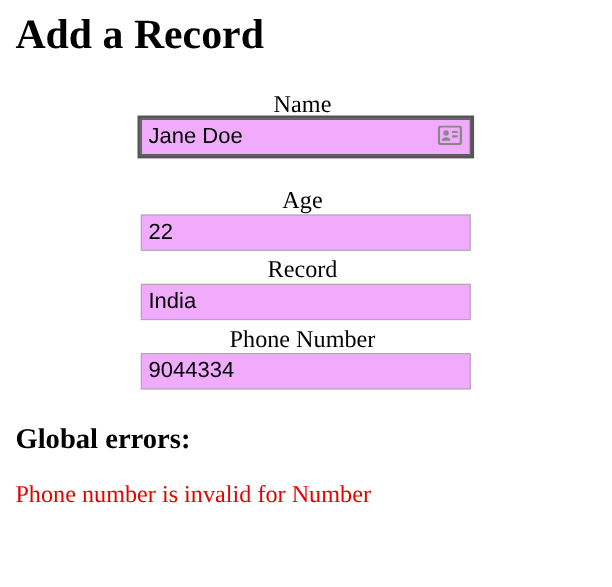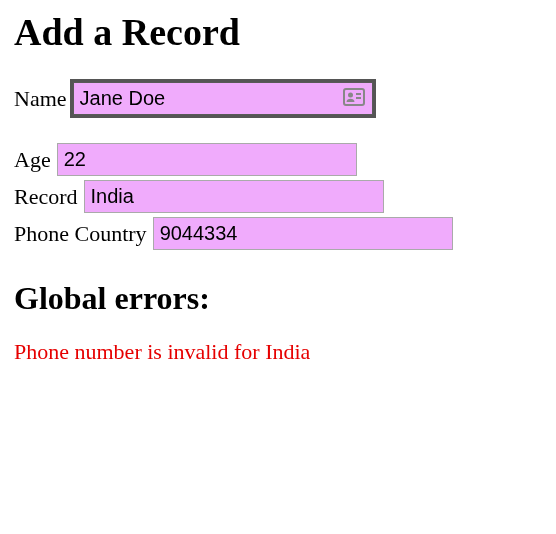--- a/index.html
+++ b/index.html
@@ -18,20 +18,21 @@
   }
   h1.title {
     font-size: 38px;
     font-weight: bold;
     margin: 10px 0 28px 0;
   }
   .field-row {
     display: flex;
     align-items: center;
     margin-bottom: 4px;
+    flex-direction: column;
   }
   .field-row.first {
     margin-bottom: 28px;
   }
   .field-row .label {
     margin-right: 6px;
     white-space: nowrap;
   }
   input.text-input {
     font-family: Arial, Helvetica, sans-serif;
@@ -54,21 +55,21 @@
   }
   .name-wrap .contact-icon {
     position: absolute;
     right: 8px;
     top: 50%;
     transform: translateY(-50%);
     pointer-events: none;
     color: #888;
   }
   h2.errors-title {
-    font-size: 32px;
+    font-size: 26px;
     font-weight: bold;
     margin: 30px 0 22px 0;
   }
   .error-msg {
     color: #e60000;
     font-size: 22px;
     margin: 0;
   }
 </style>
 </head>
@@ -99,21 +100,21 @@
     <span class="label">Age</span>
     <input class="text-input" type="text" value="22" style="">
   </div>
 
   <div class="field-row">
     <span class="label">Record</span>
     <input class="text-input" type="text" value="India" style="">
   </div>
 
   <div class="field-row">
-    <span class="label">Phone Country</span>
+    <span class="label">Phone Number</span>
     <input class="text-input" type="text" value="9044334" style="">
   </div>
 
   <h2 class="errors-title">Global errors:</h2>
 
-  <p class="error-msg">Phone number is invalid for India</p>
+  <p class="error-msg">Phone number is invalid for Number</p>
 
 </div>
 
 </body></html>

